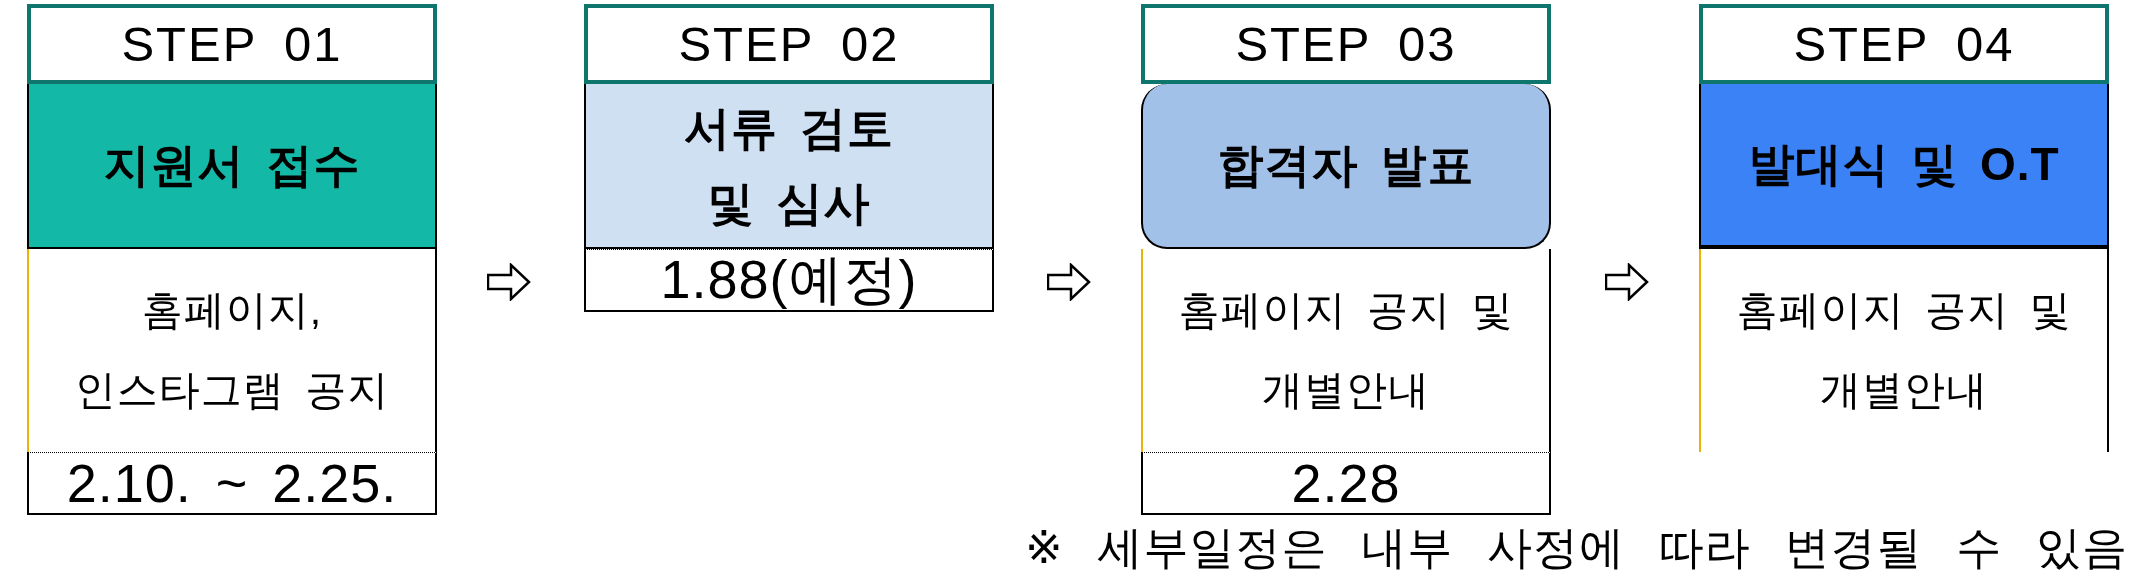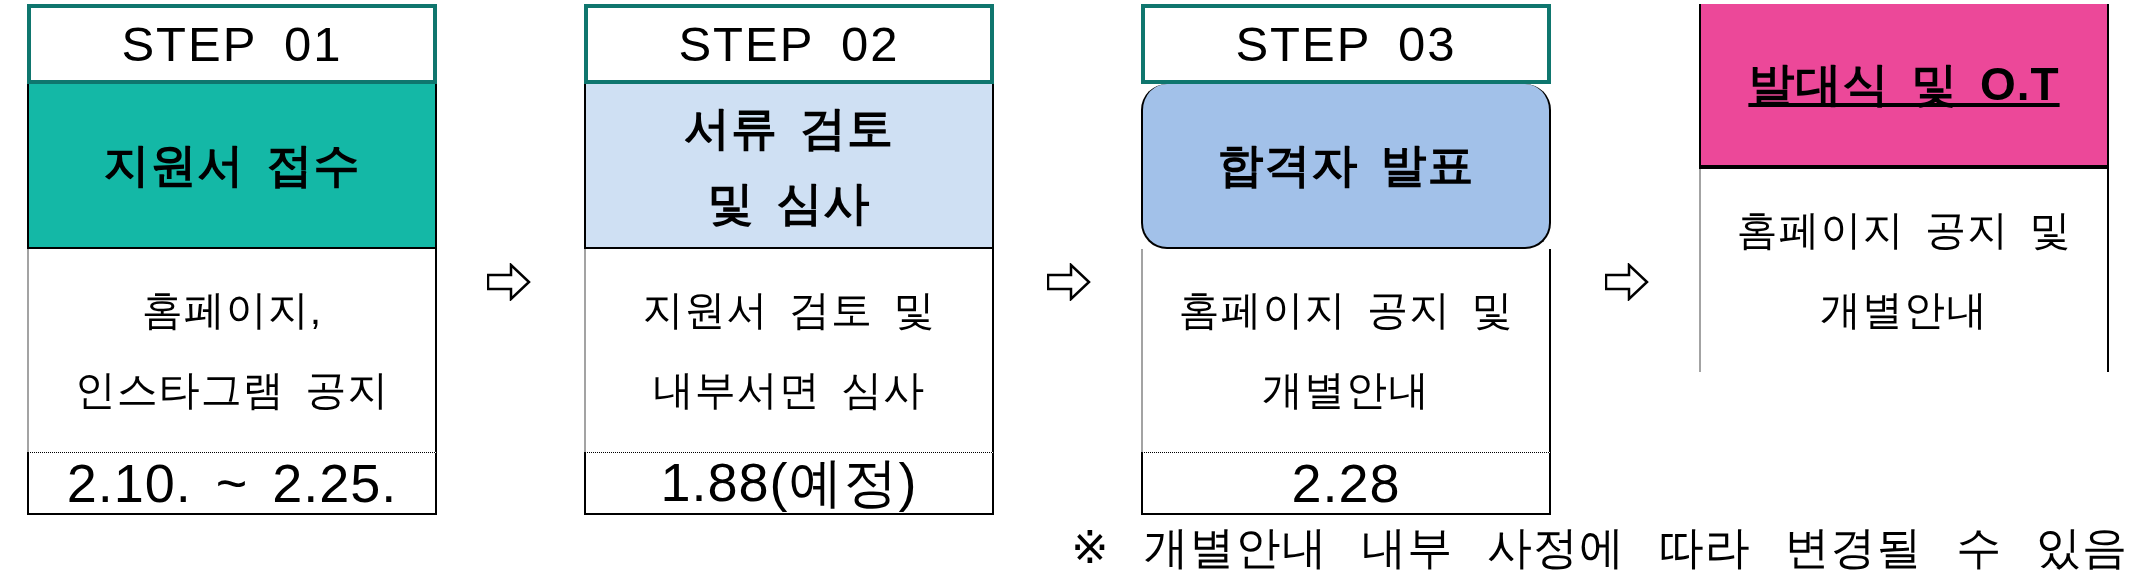--- a/index.html
+++ b/index.html
@@ -52,21 +52,21 @@
     font-size: 46px;
     font-weight: bold;
     line-height: 1.62;
     white-space: pre-line;
     letter-spacing: 1px;
     word-spacing: 8px;
   }
   .b4 .step-title { border-bottom-width: 4px; }
   .step-desc {
     height: 203px;
-    border-left: 2px solid #a3a3a3;
+    border-left: 2px solid #eab308;
     border-right: 2px solid #000000;
     background: #ffffff;
     display: flex;
     align-items: center;
     justify-content: center;
     text-align: center;
     font-size: 41px;
     line-height: 1.95;
     white-space: pre-line;
     letter-spacing: 1px;
@@ -121,42 +121,41 @@
   </div>
 
   <svg class="flow-arrow a1" viewBox="0 0 44 38">
     <polygon points="1,12 24,12 24,2 42,19 24,36 24,26 1,26" fill="#ffffff" stroke="#000000" stroke-width="2.5" stroke-linejoin="miter"></polygon>
   </svg>
 
   <div class="step-box b2">
     <div class="step-header">STEP 02</div>
     <div class="step-title" style="background: rgb(207, 224, 243);">서류 검토
 및 심사</div>
-    <div class="step-desc">지원서 검토 및
-내부서면 심사</div>
     <div class="step-date">1.88(예정)</div>
   </div>
 
   <svg class="flow-arrow a2" viewBox="0 0 44 38">
     <polygon points="1,12 24,12 24,2 42,19 24,36 24,26 1,26" fill="#ffffff" stroke="#000000" stroke-width="2.5" stroke-linejoin="miter"></polygon>
   </svg>
 
   <div class="step-box b3">
     <div class="step-header">STEP 03</div>
     <div class="step-title" style="background: rgb(162, 193, 233); border-radius: 26px;">합격자 발표</div>
     <div class="step-desc">홈페이지 공지 및
 개별안내</div>
     <div class="step-date">2.28</div>
   </div>
 
   <svg class="flow-arrow a3" viewBox="0 0 44 38">
     <polygon points="1,12 24,12 24,2 42,19 24,36 24,26 1,26" fill="#ffffff" stroke="#000000" stroke-width="2.5" stroke-linejoin="miter"></polygon>
   </svg>
 
   <div class="step-box b4">
-    <div class="step-title" style="background: #ec4899; text-decoration: underline;">발대식 및 O.T</div>
+    <div class="step-header">STEP 04</div>
+    <div class="step-title" style="background: #3b82f6;">발대식 및 O.T</div>
     <div class="step-desc">홈페이지 공지 및
 개별안내</div>
   </div>
 
-  <div class="footnote">※ 개별안내 내부 사정에 따라 변경될 수 있음</div>
+  <div class="footnote">※ 세부일정은 내부 사정에 따라 변경될 수 있음</div>
 
 </div>
 
 </body></html>

